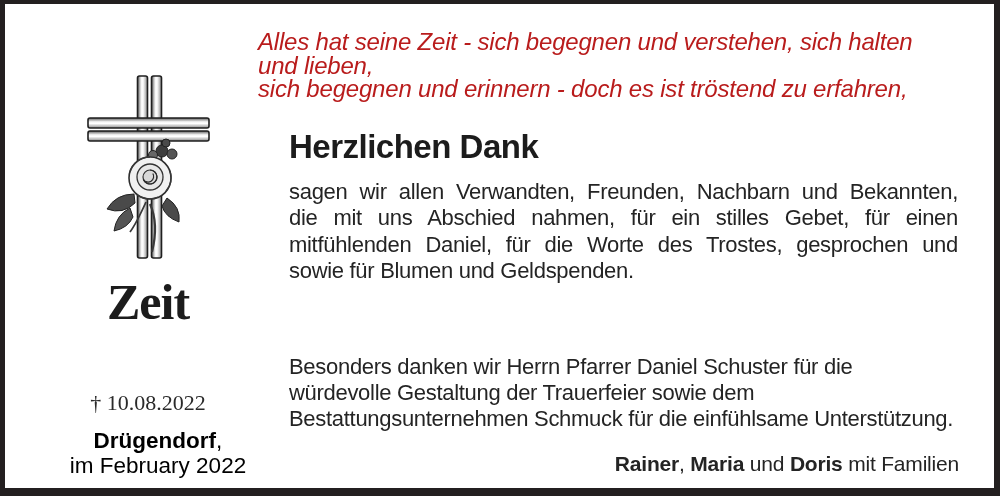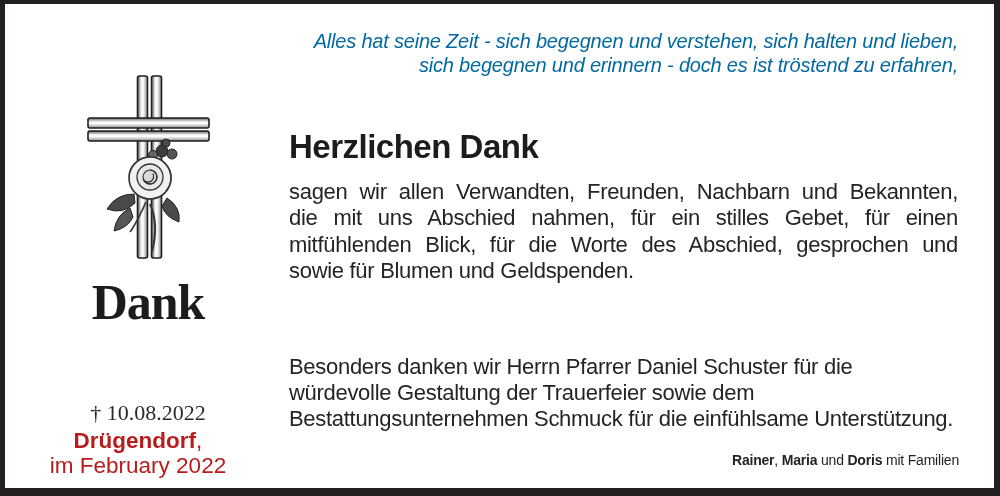--- a/index.html
+++ b/index.html
@@ -13,55 +13,55 @@
   }
   
   .frame-strip{position:absolute;background:#231f20;}
   .frame-top{left:0;top:0;width:1000px;height:4px;}
   .frame-left{left:0;top:0;width:5px;height:496px;}
   .frame-right{right:0;top:0;width:6px;height:496px;}
   .frame-bottom{left:0;bottom:0;width:1000px;height:8px;}
 
   .quote{
     position:absolute;top:30px;right:42px;width:700px;
-    text-align:right;font-style:italic;
-    font-size:20px;line-height:23.5px;letter-spacing:-0.2px;color:#0369a1;
+    text-align:left;font-style:italic;
+    font-size:24px;line-height:23.5px;letter-spacing:-0.2px;color:#b91c1c;
   }
   .heading{
     position:absolute;left:289px;top:128px;
     font-size:33px;font-weight:bold;letter-spacing:-0.5px;color:#1c1c1c;
   }
   .body-text{
     font-size:22px;letter-spacing:-0.3px;color:#242424;
   }
   .para1{position:absolute;left:289px;top:179px;width:669px;line-height:26.4px;}
   .para2{position:absolute;left:289px;top:315px;width:680px;line-height:26.2px;margin-top:39px;}
   .justify .tline{text-align:justify;text-align-last:justify;}
   .justify .tline-last{text-align-last:left;}
   .signature{
     position:absolute;right:41px;top:452px;
-    font-size:14px;letter-spacing:-0.2px;color:#242424;white-space:nowrap;
+    font-size:21px;letter-spacing:-0.2px;color:#242424;white-space:nowrap;
   }
   .signature b{font-weight:bold;}
 
   .cross-wrap{position:absolute;left:85px;top:58px;width:130px;height:208px;}
 
   .name{
     position:absolute;left:18px;top:276px;width:260px;
     text-align:center;
     font-family:"Liberation Serif", serif;
     font-weight:bold;font-size:50px;line-height:52px;letter-spacing:-1px;color:#1c1c1c;
   }
   .death-date{
     position:absolute;left:18px;top:390px;width:260px;text-align:center;
-    font-family:"Liberation Serif", serif;font-size:22px;color:#2a2a2a;margin-top:10px;
+    font-family:"Liberation Serif", serif;font-size:22px;color:#2a2a2a;
   }
   .place-block{
-    position:absolute;left:8px;top:429px;width:260px;text-align:center;
-    font-size:22.5px;line-height:24.5px;color:#b91c1c;
+    position:absolute;left:28px;top:429px;width:260px;text-align:center;
+    font-size:22.5px;line-height:24.5px;color:#000000;
   }
 </style>
 </head>
 <body>
 
 <div class="page">
 
   <div class="frame-strip frame-top"></div>
   <div class="frame-strip frame-left"></div>
   <div class="frame-strip frame-right"></div>
@@ -116,32 +116,32 @@
   <div class="quote">
       <div class="tline">Alles hat seine Zeit - sich begegnen und verstehen, sich halten und lieben,</div>
       <div class="tline">sich begegnen und erinnern - doch es ist tröstend zu erfahren,</div>
     </div>
 
   <div class="heading">Herzlichen Dank</div>
 
   <div class="para1 body-text justify">
       <div class="tline">sagen wir allen Verwandten, Freunden, Nachbarn und Bekannten,</div>
       <div class="tline">die mit uns Abschied nahmen, für ein stilles Gebet, für einen</div>
-      <div class="tline">mitfühlenden Blick, für die Worte des Abschied, gesprochen und</div>
+      <div class="tline">mitfühlenden Daniel, für die Worte des Trostes, gesprochen und</div>
       <div class="tline tline-last">sowie für Blumen und Geldspenden.</div>
     </div>
 
   <div class="para2 body-text">
       <div class="tline">Besonders danken wir Herrn Pfarrer Daniel Schuster für die</div>
       <div class="tline">würdevolle Gestaltung der Trauerfeier sowie dem</div>
       <div class="tline tline-last">Bestattungsunternehmen Schmuck für die einfühlsame Unterstützung.</div>
     </div>
 
   <div class="name">
-    <div>Dank</div>
+    <div>Zeit</div>
   </div>
 
   <div class="death-date">† 10.08.2022</div>
 
   <div class="place-block">
     <div><b>Drügendorf</b><span>,</span></div>
     <div>im February 2022</div>
   </div>
 
   <div class="signature"><b>Rainer</b><span>, </span><b>Maria</b><span> und </span><b>Doris</b><span> mit Familien</span></div>

